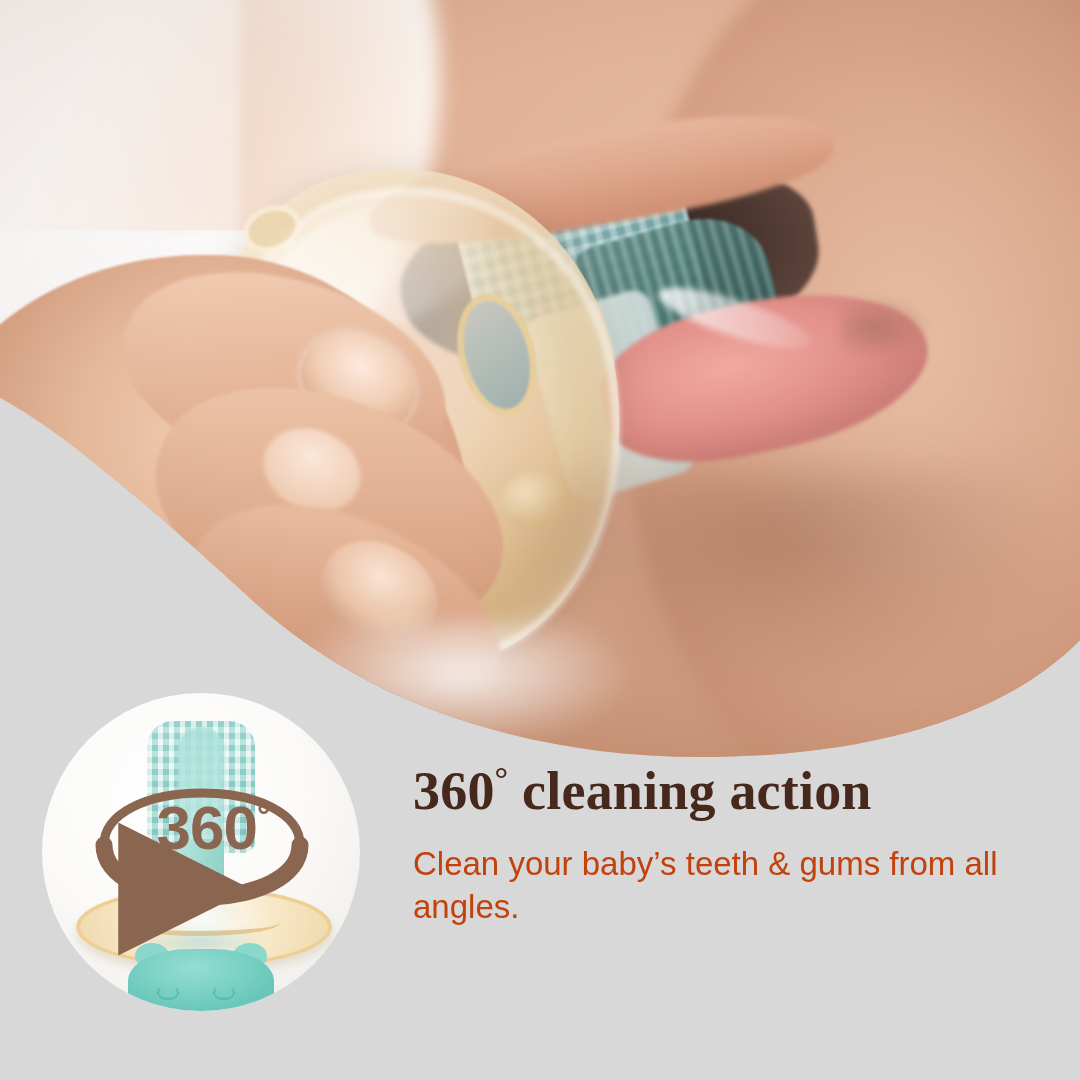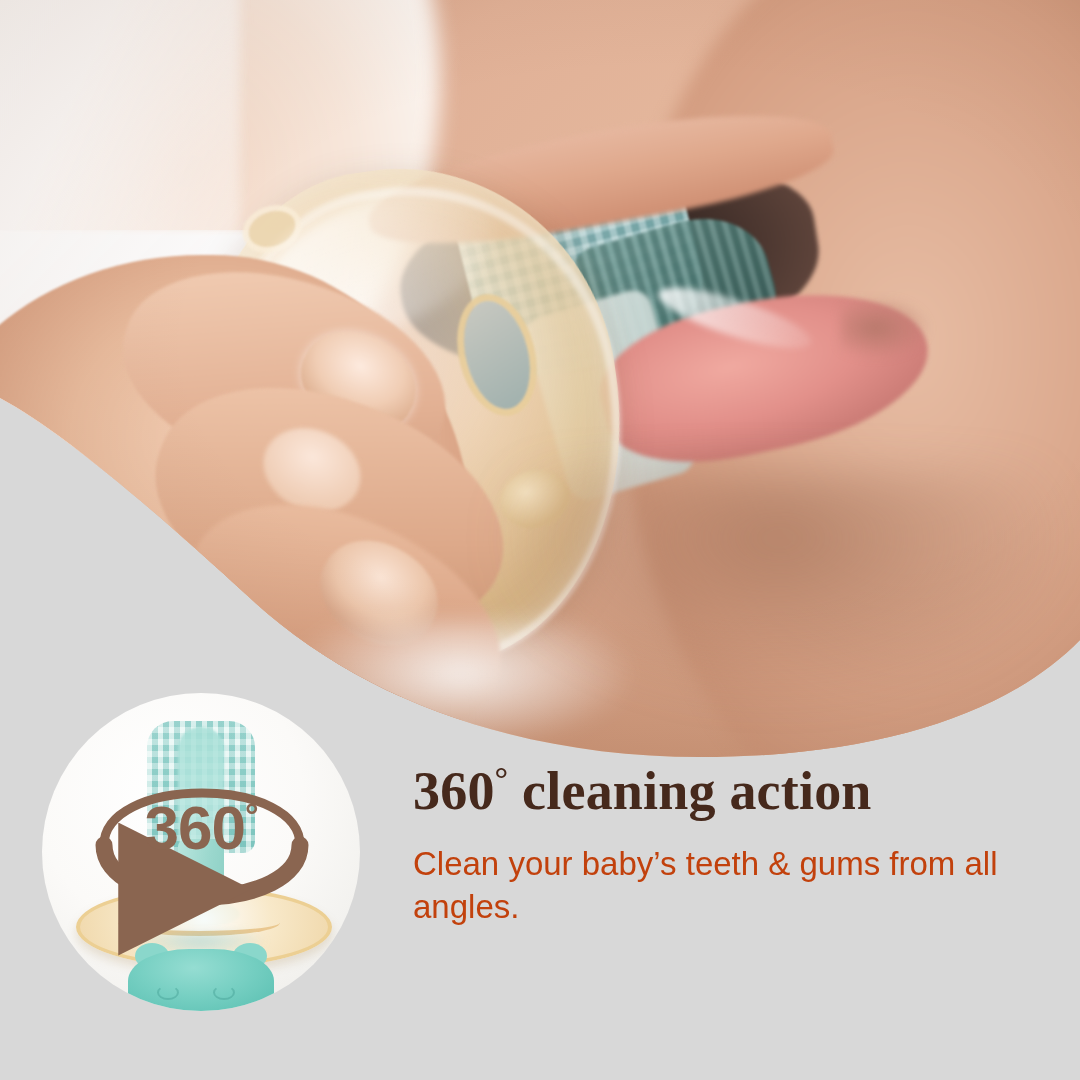--- a/index.html
+++ b/index.html
@@ -298,21 +298,21 @@
   }
   .b-base-ear-r{
     position:absolute;left:50%;top:250px;width:34px;height:26px;margin-left:32px;
     background:#8ad7cb;border-radius:50%;
   }
   .b-dot-l{position:absolute;left:50%;top:292px;margin-left:-44px;width:18px;height:11px;border:2px solid rgba(70,160,150,.45);border-radius:50%;border-top-color:transparent;}
   .b-dot-r{position:absolute;left:50%;top:292px;margin-left:12px;width:18px;height:11px;border:2px solid rgba(70,160,150,.45);border-radius:50%;border-top-color:transparent;}
 
   .b-ring{position:absolute;left:0;top:0;width:318px;height:318px;}
   .b-360{
-    position:absolute;left:0;top:104px;width:318px;
+    position:absolute;left:12px;top:104px;width:318px;
     text-align:center;
     font-family:"Liberation Sans", sans-serif;
     font-weight:700;
     font-size:62px;
     letter-spacing:-1px;
     color:#8a6550;
     line-height:1;
   }
   .b-360 .deg{font-size:34px;vertical-align:super;line-height:1;}
 

